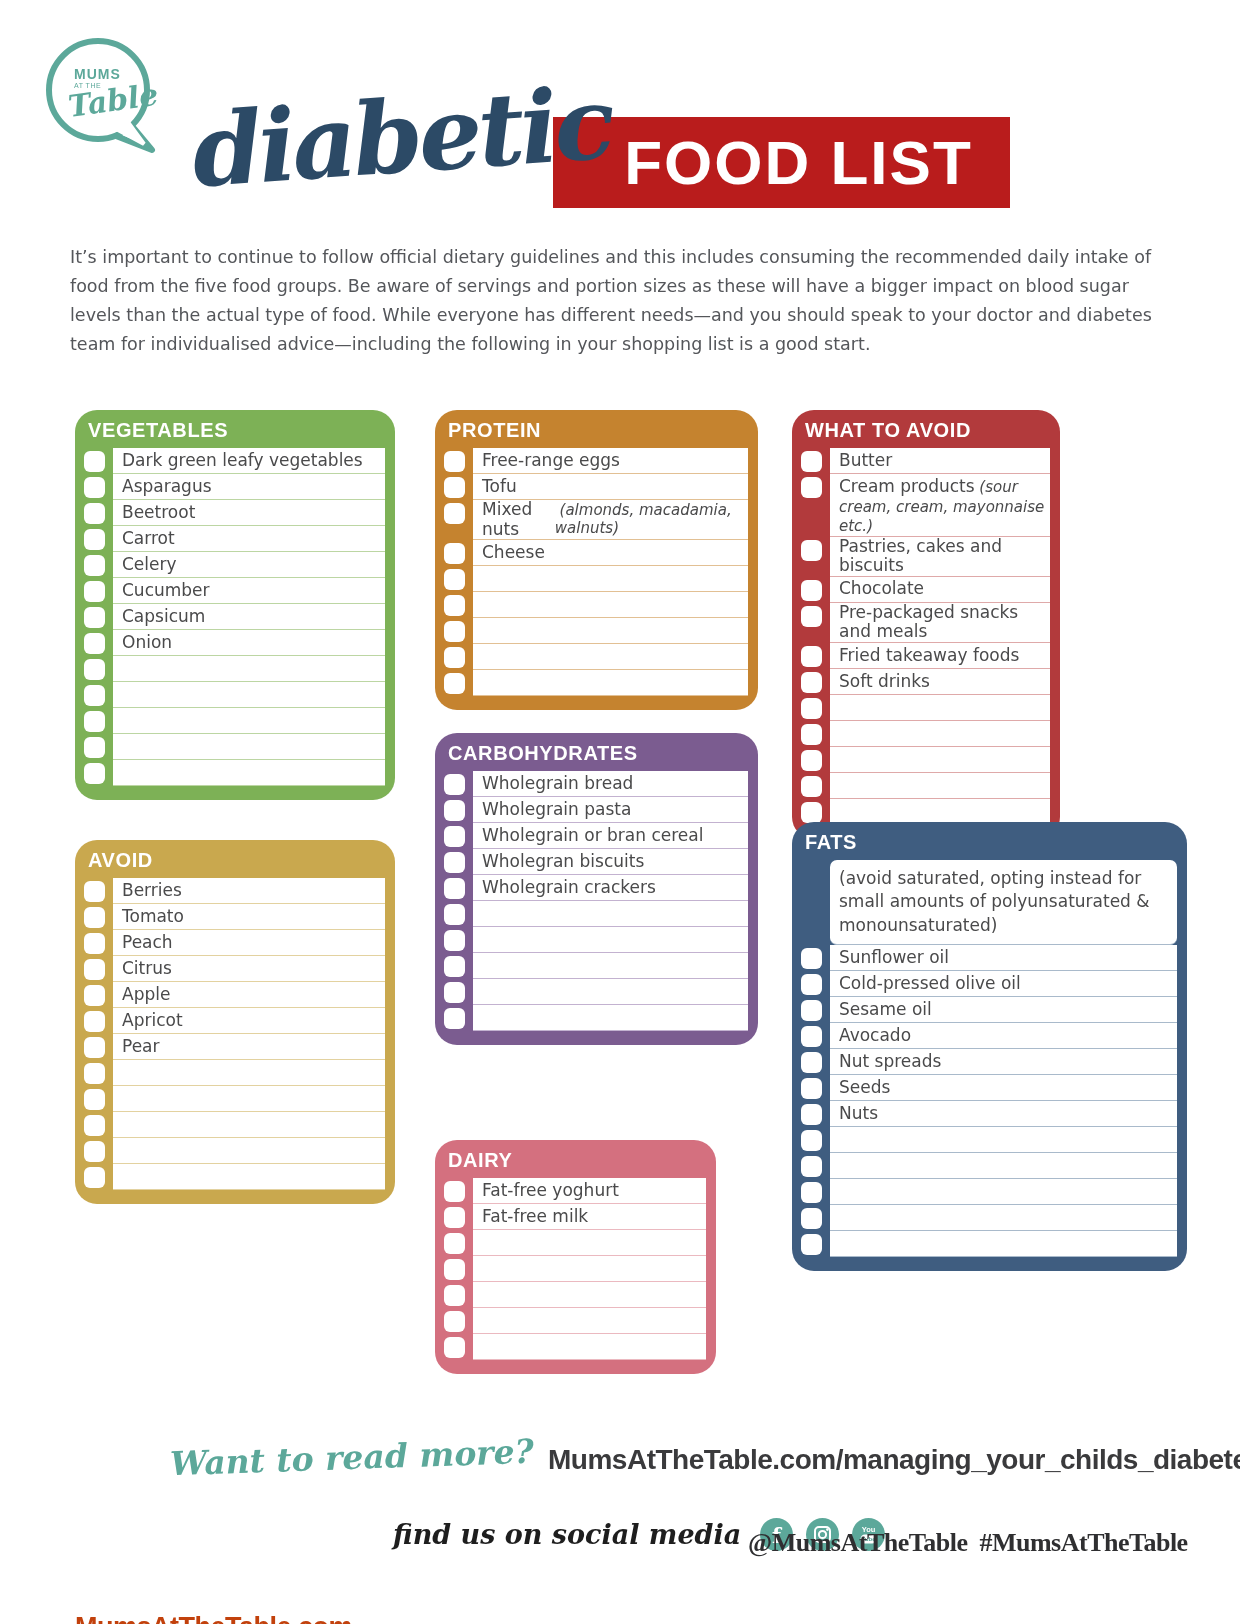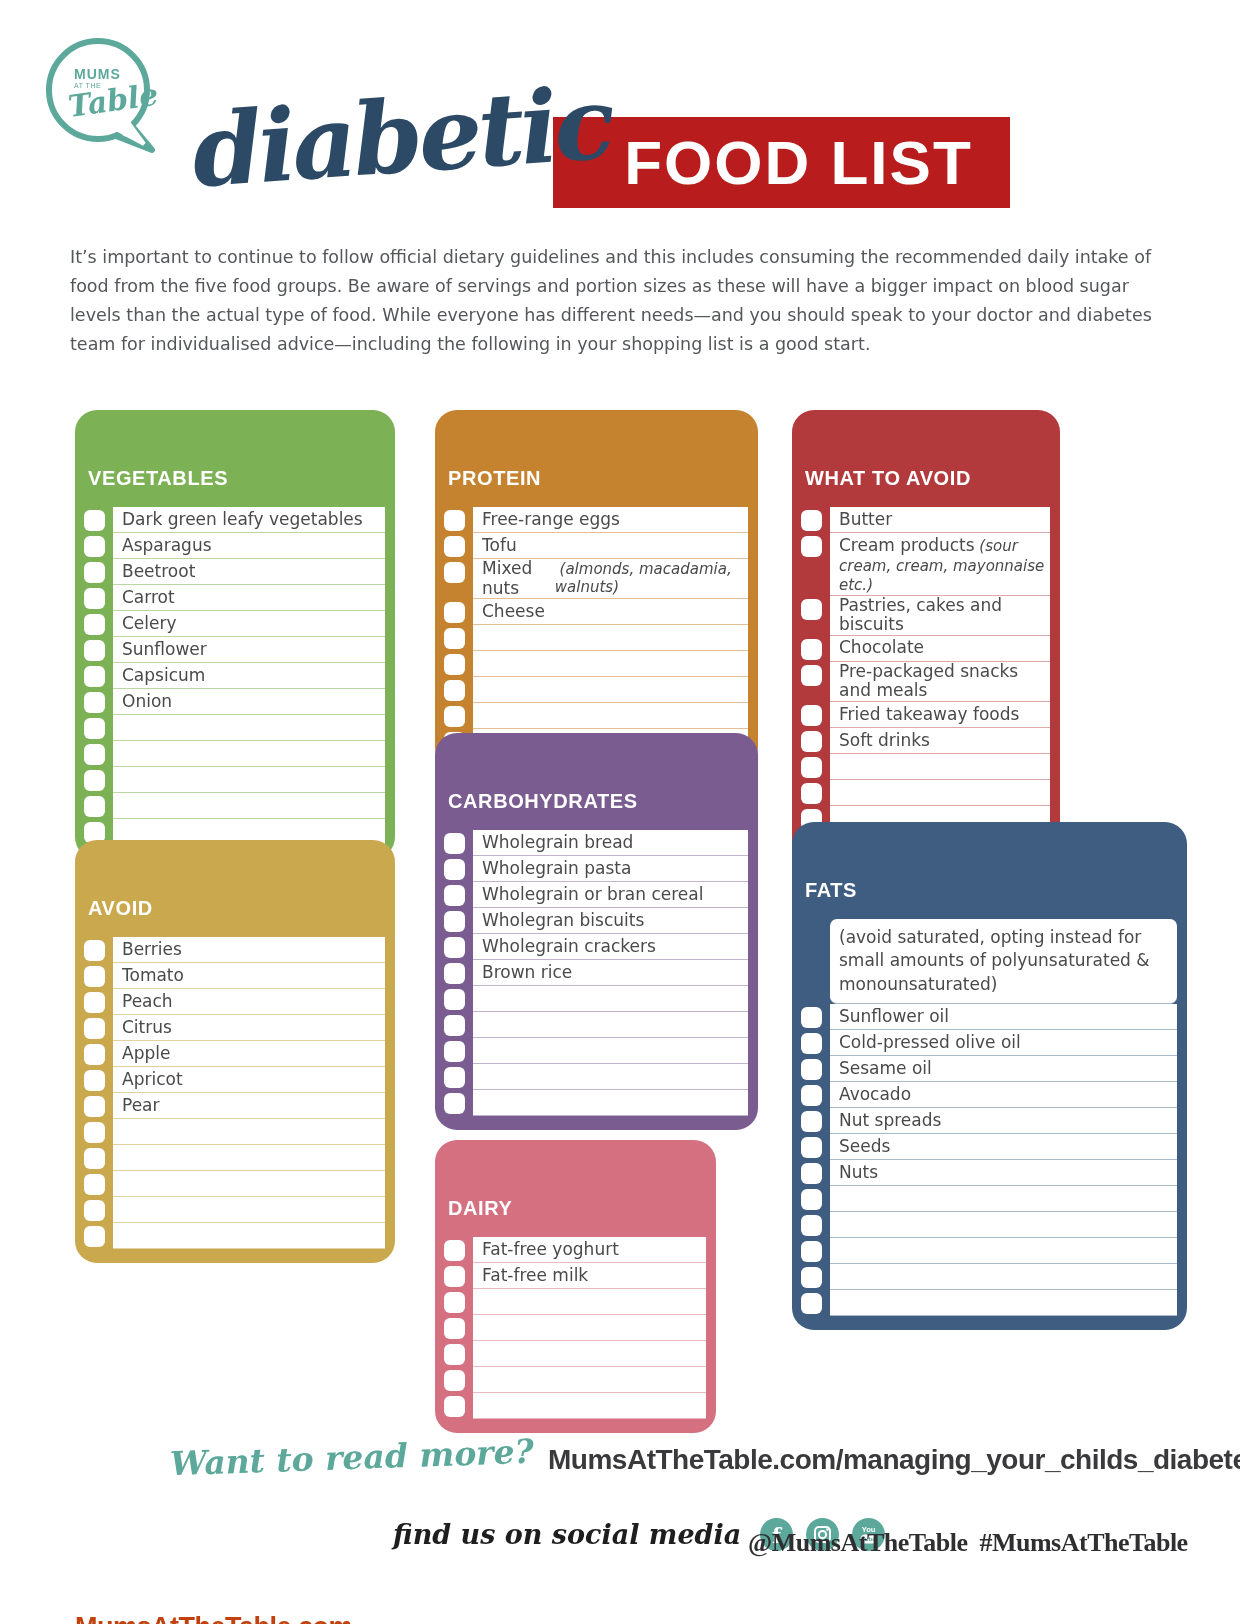--- a/index.html
+++ b/index.html
@@ -34,22 +34,21 @@
   }
 
   
   .box {
     position:absolute; border-radius:22px; background:var(--c);
     padding:0 10px 14px 0;
   }
   .box-title {
     color:#ffffff; font-family:"Liberation Sans", sans-serif;
     font-size:20px; font-weight:bold; letter-spacing:0.6px;
-    padding:9px 0 17px 13px;
-    margin-top:48px;
+    padding:9px 0 6px 13px;
   }
   .row { display:flex; }
   .rail { flex:0 0 38px; display:flex; justify-content:center; align-items:flex-start; }
   .checkbox { width:21px; height:21px; background:#ffffff; border-radius:6px; margin-top:3px; }
   .cell {
     flex:1; background:#ffffff; border-bottom:1px solid var(--l);
     min-height:26px; display:flex; align-items:center; padding-left:9px;
     font-size:17px; color:#4A4A4B; line-height:1.15;
   }
   .row.tall .cell { min-height:52px; display:block; padding-top:3px; }
@@ -158,21 +157,21 @@
           </div>
           <div class="cell">
             <span>Celery</span>
           </div>
         </div>
         <div class="row">
           <div class="rail">
             <span class="checkbox"></span>
           </div>
           <div class="cell">
-            <span>Sunflower</span>
+            <span>Cucumber</span>
           </div>
         </div>
         <div class="row">
           <div class="rail">
             <span class="checkbox"></span>
           </div>
           <div class="cell">
             <span>Capsicum</span>
           </div>
         </div>
@@ -490,28 +489,20 @@
           <div class="cell">
             <span>Wholegran biscuits</span>
           </div>
         </div>
         <div class="row">
           <div class="rail">
             <span class="checkbox"></span>
           </div>
           <div class="cell">
             <span>Wholegrain crackers</span>
-          </div>
-        </div>
-        <div class="row">
-          <div class="rail">
-            <span class="checkbox"></span>
-          </div>
-          <div class="cell">
-            <span>Brown rice</span>
           </div>
         </div>
         <div class="row">
           <div class="rail">
             <span class="checkbox"></span>
           </div>
           <div class="cell"></div>
         </div>
         <div class="row">
           <div class="rail">

